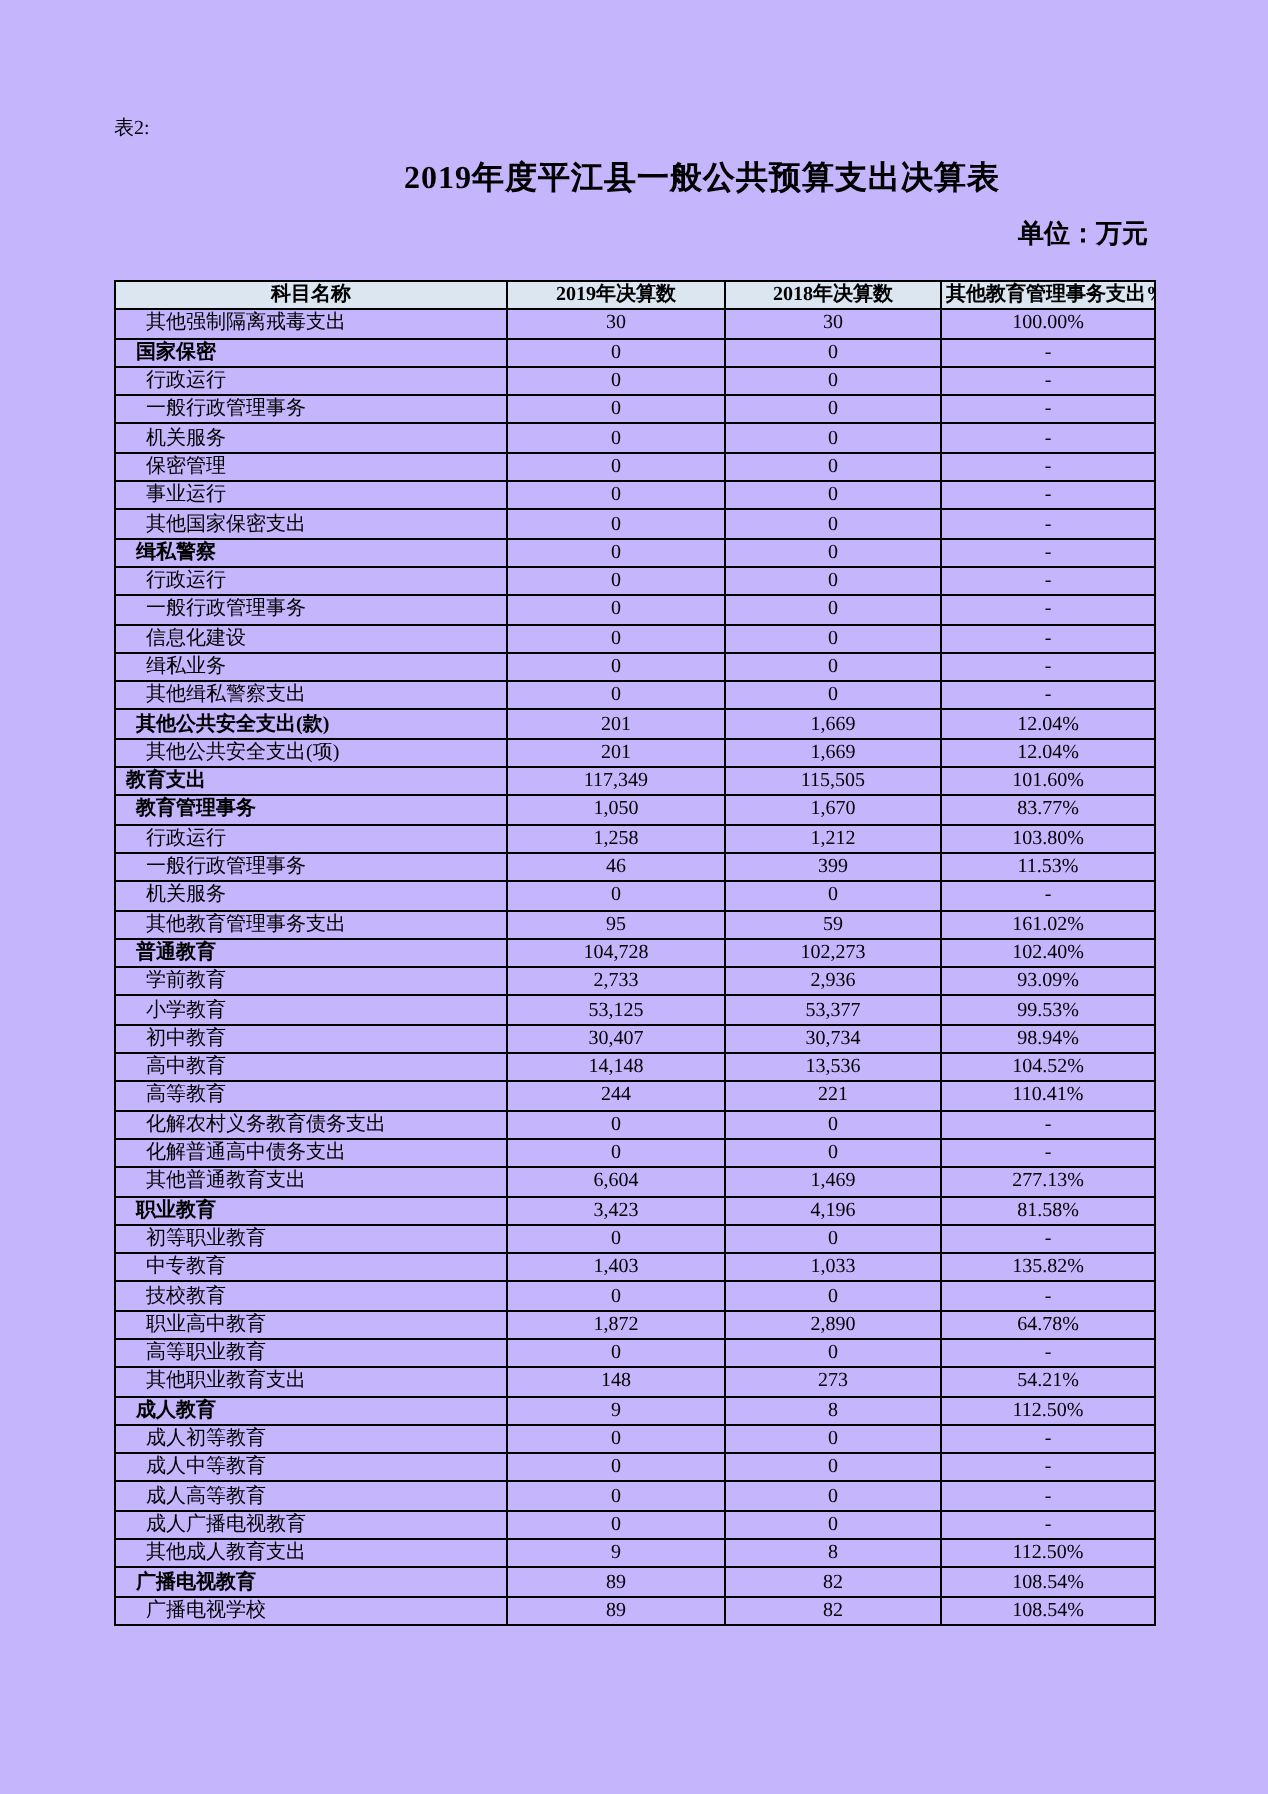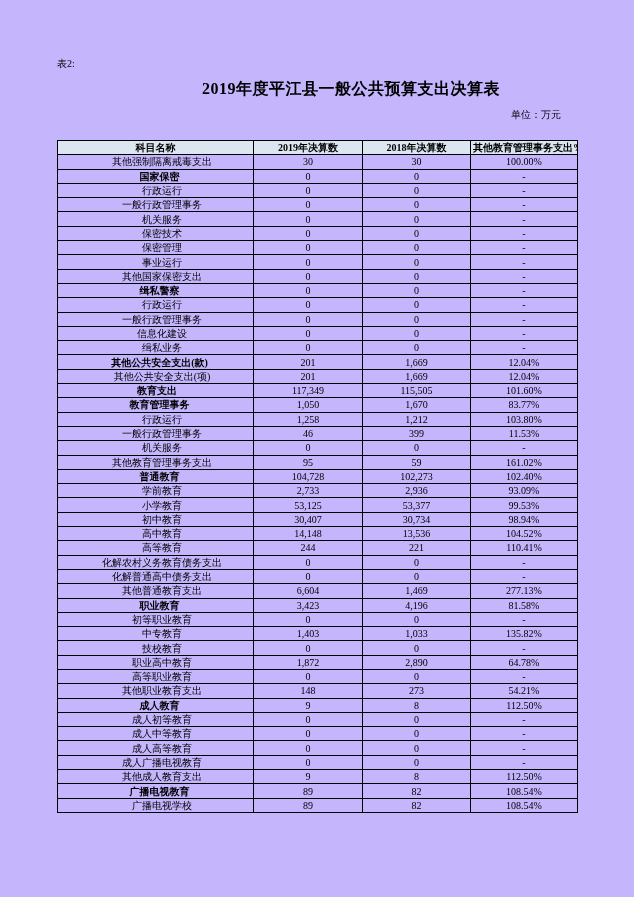--- a/index.html
+++ b/index.html
@@ -25,22 +25,23 @@
     width: 100%;
     text-align: center;
     font-size: 16px;
     font-weight: bold;
     letter-spacing: 0.5px;
     padding-left: 34px;
   }
   .unit-note {
     position: absolute;
     top: 108px;
-    right: 73px;
-    font-size: 10px;
+    right: 60px;
+    font-size: 13px;
+    font-weight: bold;
   }
   table.budget {
     position: absolute;
     top: 140px;
     left: 57px;
     width: 520px;
     border-collapse: collapse;
     table-layout: fixed;
     font-size: 10px;
   }
@@ -50,21 +51,21 @@
     padding: 0 2px;
     line-height: 1.1;
     overflow: hidden;
     white-space: nowrap;
   }
   table.budget th {
     background: #dce6f1;
     font-weight: bold;
     text-align: center;
   }
-  td.name { text-align: center; }
+  td.name { text-align: left; }
   td.name.bold { font-weight: bold; }
   td.name.indent-0 { padding-left: 5px; }
   td.name.indent-1 { padding-left: 10px; }
   td.name.indent-2 { padding-left: 15px; }
   td.num { text-align: center; }
 </style>
 </head>
 <body>
 
 <div class="page">
@@ -112,26 +113,20 @@
           <td class="num">0</td>
           <td class="num">-</td>
         </tr>
         <tr>
           <td class="name indent-2">机关服务</td>
           <td class="num">0</td>
           <td class="num">0</td>
           <td class="num">-</td>
         </tr>
         <tr>
-          <td class="name indent-2">保密技术</td>
-          <td class="num">0</td>
-          <td class="num">0</td>
-          <td class="num">-</td>
-        </tr>
-        <tr>
           <td class="name indent-2">保密管理</td>
           <td class="num">0</td>
           <td class="num">0</td>
           <td class="num">-</td>
         </tr>
         <tr>
           <td class="name indent-2">事业运行</td>
           <td class="num">0</td>
           <td class="num">0</td>
           <td class="num">-</td>
@@ -161,20 +156,26 @@
           <td class="num">-</td>
         </tr>
         <tr>
           <td class="name indent-2">信息化建设</td>
           <td class="num">0</td>
           <td class="num">0</td>
           <td class="num">-</td>
         </tr>
         <tr>
           <td class="name indent-2">缉私业务</td>
+          <td class="num">0</td>
+          <td class="num">0</td>
+          <td class="num">-</td>
+        </tr>
+        <tr>
+          <td class="name indent-2">其他缉私警察支出</td>
           <td class="num">0</td>
           <td class="num">0</td>
           <td class="num">-</td>
         </tr>
         <tr>
           <td class="name indent-1 bold">其他公共安全支出(款)</td>
           <td class="num">201</td>
           <td class="num">1,669</td>
           <td class="num">12.04%</td>
         </tr>

